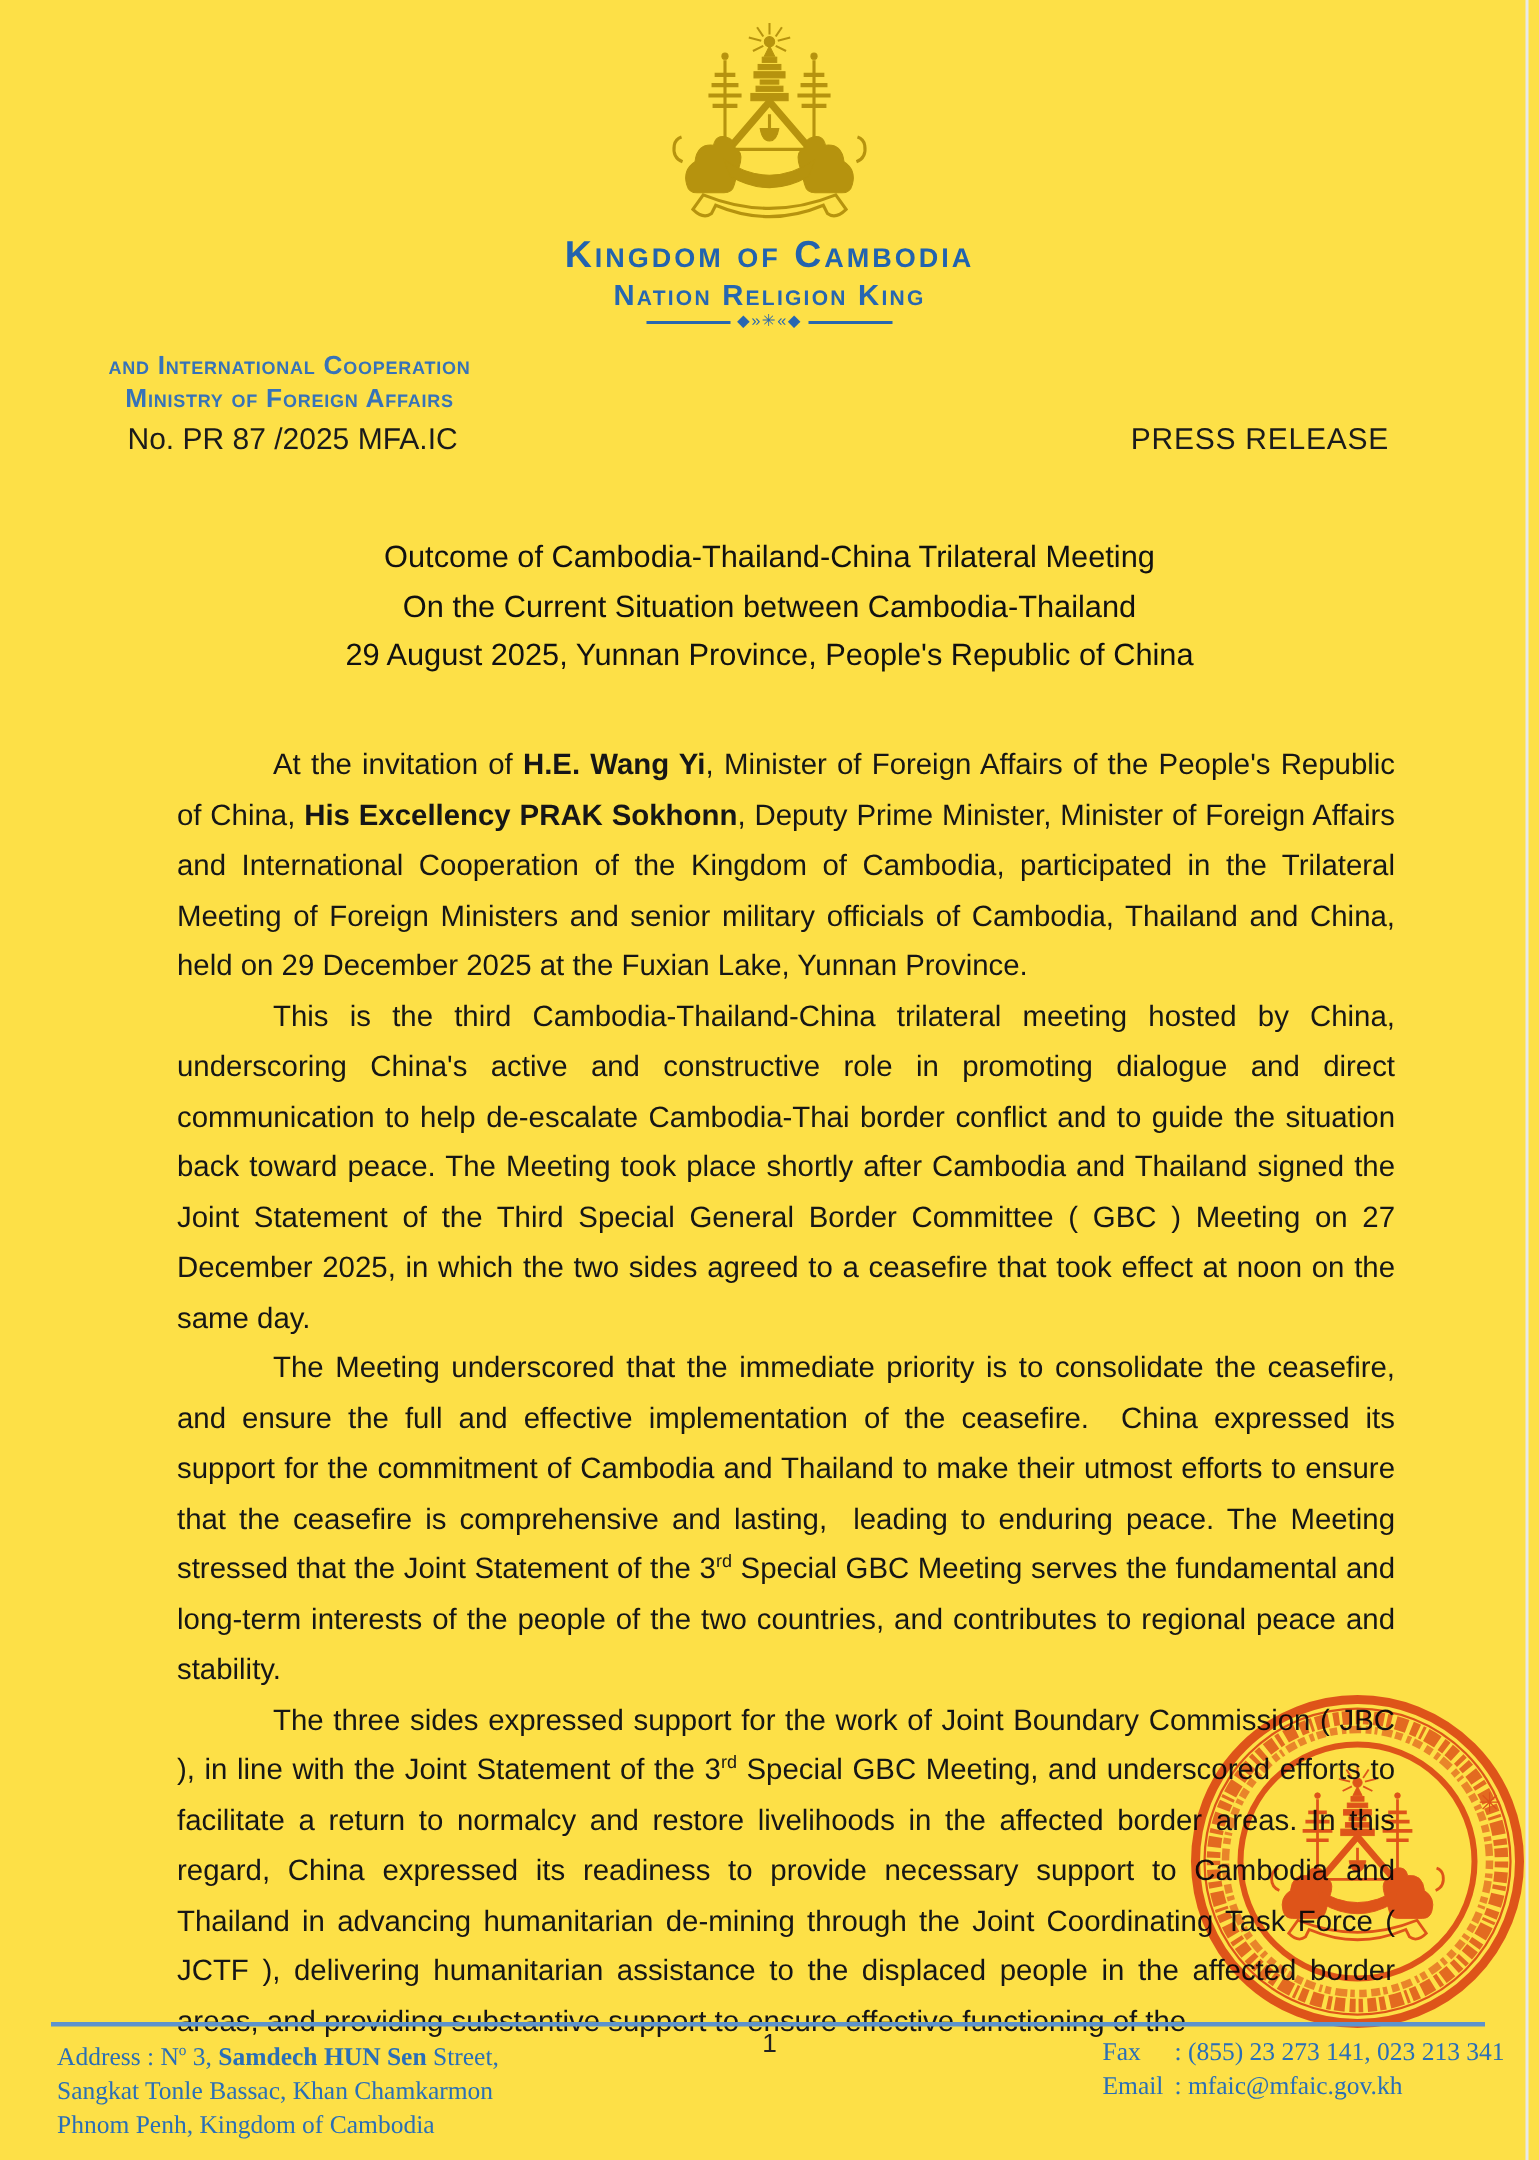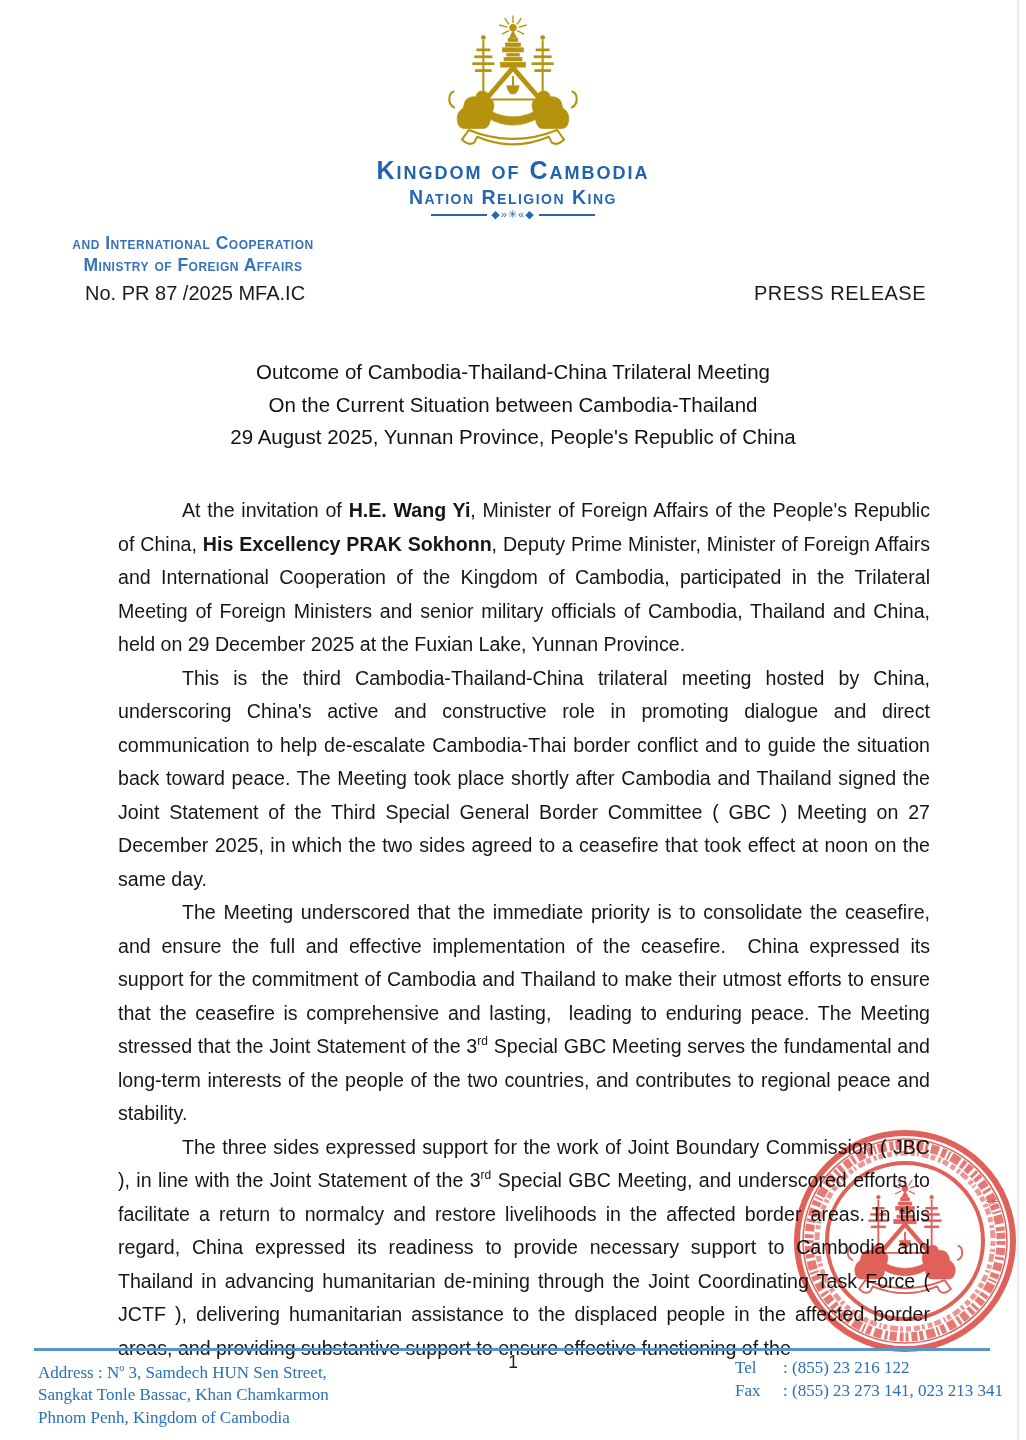--- a/index.html
+++ b/index.html
@@ -1,17 +1,17 @@
 <!DOCTYPE html>
 <html><head>
 <meta charset="utf-8">
 <style>
   html,body{margin:0;padding:0;background:#888;}
   .page{
-    position:relative;width:1026px;height:1440px;background:#ffffff;
+    position:relative;width:1026px;height:1440px;background:#fde047;
     overflow:hidden;font-family:"Liberation Sans",sans-serif;color:#1b1b1b;
   }
   .page::after{content:"";position:absolute;top:0;bottom:0;right:7px;width:2px;background:#e9e9e9;}
   .center{left:0;right:0;text-align:center;}
 
   
   .emblem-gold{position:absolute;top:14px;left:443px;width:140px;height:138px;color:#b6930e;}
   .kingdom{position:absolute;top:156px;font-variant:small-caps;font-weight:bold;
     font-size:25px;letter-spacing:2px;color:#2263ae;}
   .motto{position:absolute;top:186px;font-variant:small-caps;font-weight:bold;
@@ -152,31 +152,31 @@
     </g>
     <text x="201" y="80" fill="#dc4a43" font-size="18" text-anchor="middle">✳</text>
     <g color="#dc4a43">
       <use href="#royal-arms" x="51" y="48" width="124" height="124"></use>
     </g>
   </svg>
 
   <div class="footer-rule"></div>
 
   <div class="footer footer-left">
-    <div><span>Address : N</span><sup>o</sup><span> 3, </span><span style="font-weight: 400; text-align: right;">Samdech HUN Sen</span><span> Street,</span></div>
+    <div><span>Address : N</span><sup>o</sup><span> 3, </span><span style="font-weight: 700; text-align: right;">Samdech HUN Sen</span><span> Street,</span></div>
     <div>Sangkat Tonle Bassac, Khan Chamkarmon</div>
     <div>Phnom Penh, Kingdom of Cambodia</div>
   </div>
 
   <div class="page-num">1</div>
 
   <div class="footer footer-right">
     <div class="frow">
-      <span class="flabel">Tel</span>
-      <span>: (855) 23 216 122</span>
+      <span class="flabel">Fax</span>
+      <span>: (855) 23 273 141, 023 213 341</span>
     </div>
     <div class="frow">
-      <span class="flabel">Fax</span>
-      <span>: (855) 23 273 141, 023 213 341</span>
+      <span class="flabel">Email</span>
+      <span>: mfaic@mfaic.gov.kh</span>
     </div>
   </div>
 
 </div>
 
 </body></html>

